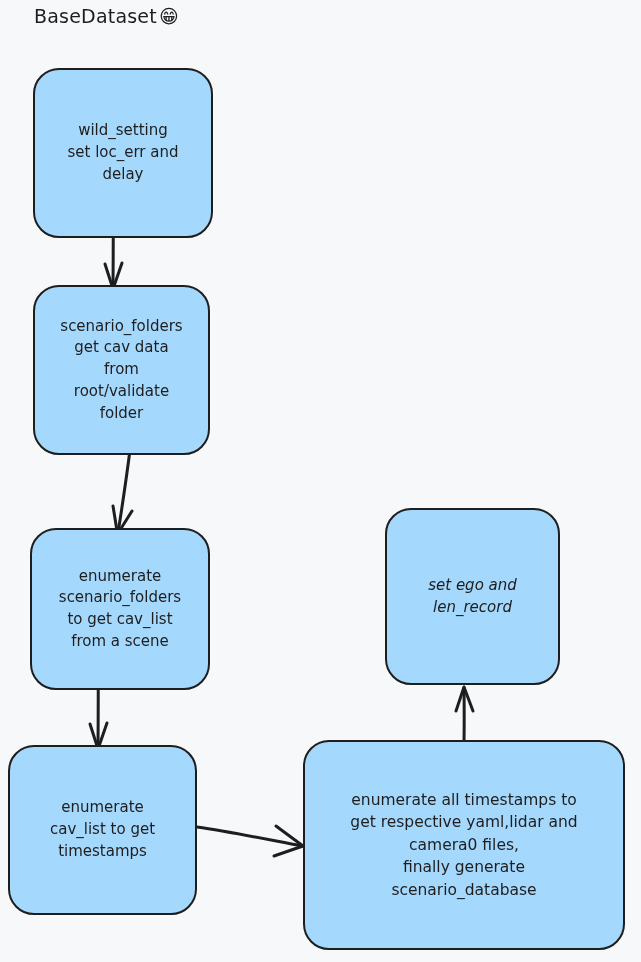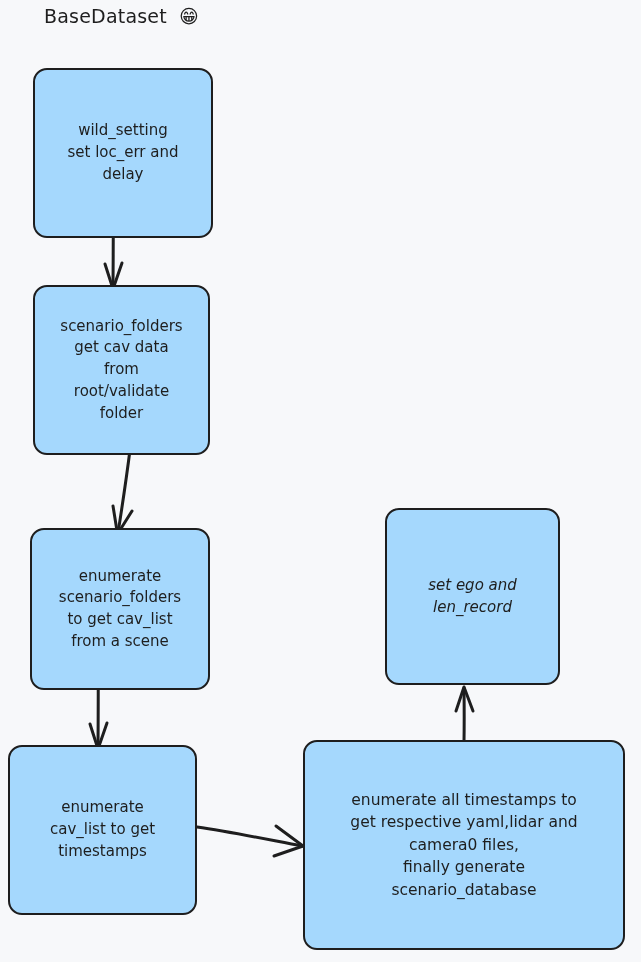--- a/index.html
+++ b/index.html
@@ -11,50 +11,50 @@
   #canvas {
     position: relative;
     width: 641px;
     height: 962px;
     background: #f7f8fa;
     overflow: hidden;
     font-family: "DejaVu Sans", sans-serif;
   }
   #title {
     position: absolute;
-    left: 44px;
+    left: 34px;
     top: 7px;
     font-family: "DejaVu Sans", sans-serif;
     font-size: 19px;
     color: #1e1e1e;
     letter-spacing: 0.2px;
     white-space: nowrap;
     display: flex;
     align-items: center;
-    gap: 12px;
+    gap: 2px;
   }
   #title-text { line-height: 1; }
   .emoji {
     font-size: 19px;
     line-height: 1;
   }
   svg#wires {
     position: absolute;
     left: 0;
     top: 0;
     width: 641px;
     height: 962px;
     pointer-events: none;
   }
   .node {
     position: absolute;
     box-sizing: border-box;
     background: #a5d8fd;
     border: 2.6px solid #1e1e1e;
-    border-radius: 14px;
+    border-radius: 26px;
     display: flex;
     align-items: center;
     justify-content: center;
     text-align: center;
     color: #1e1e1e;
     font-family: "DejaVu Sans", sans-serif;
     font-size: 15px;
     line-height: 1.45;
     padding: 6px 10px;
     white-space: pre-line;

